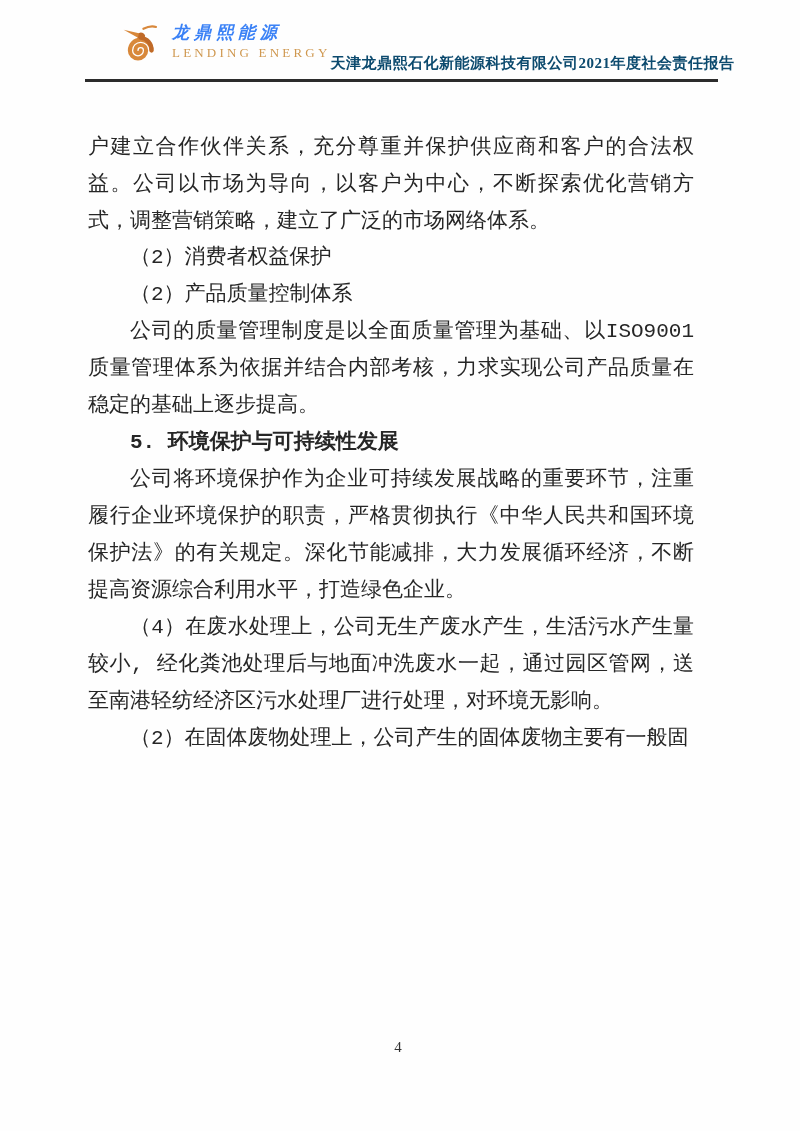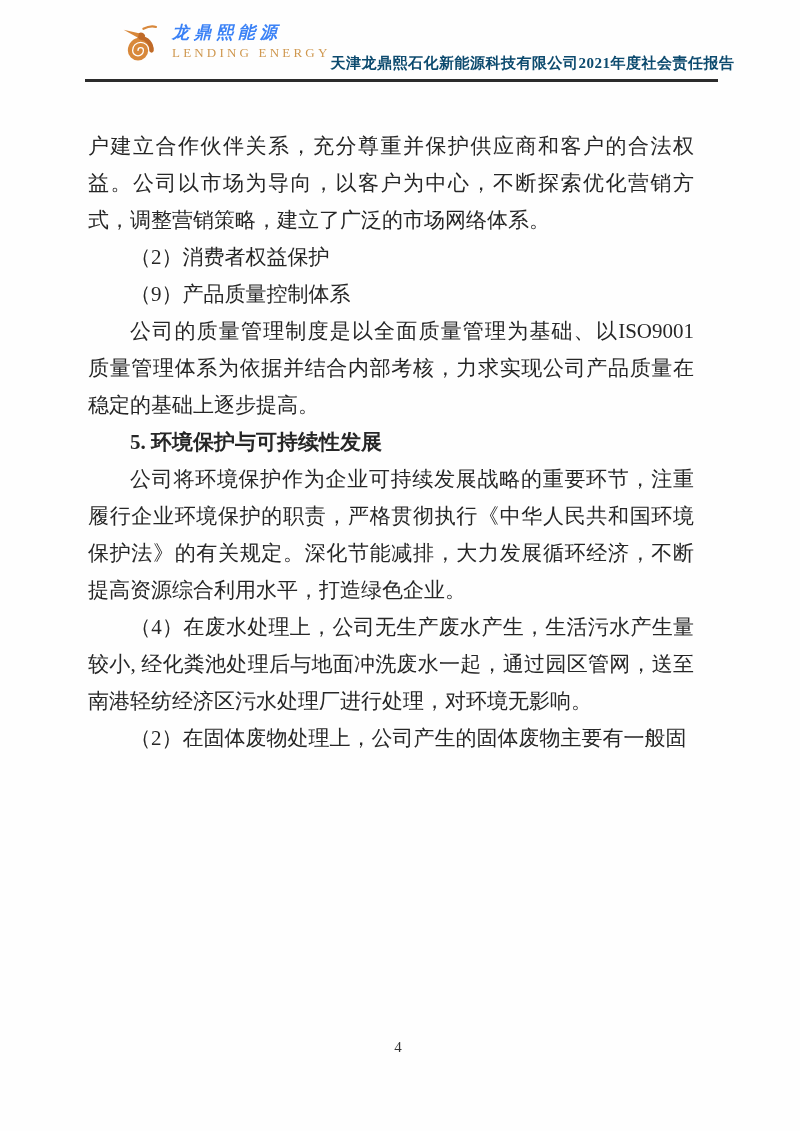--- a/index.html
+++ b/index.html
@@ -71,21 +71,21 @@
     margin-top: 34px;
   }
   .content p {
     margin: 0;
     font-size: 21px;
     line-height: 37px;
     text-align: justify;
     text-justify: inter-ideograph;
     color: #262626;
   }
-  .content p.indent { text-indent: 2em; }
+  .content p.indent { text-indent: 2em; font-family: Liberation Mono, monospace; }
   .content p.section-heading { font-weight: bold; }
   
   .page-number {
     position: absolute;
     top: 1039px;
     left: 95px;
     width: 606px;
     text-align: center;
     font-size: 15px;
     color: #333333;
@@ -114,21 +114,21 @@
         <span class="brand-cn">龙鼎熙能源</span>
         <span class="brand-en">LENDING ENERGY</span>
       </div>
     </div>
     <div class="report-title">天津龙鼎熙石化新能源科技有限公司2021年度社会责任报告</div>
   </div>
 
   <div class="content">
     <p>户建立合作伙伴关系，充分尊重并保护供应商和客户的合法权益。公司以市场为导向，以客户为中心，不断探索优化营销方式，调整营销策略，建立了广泛的市场网络体系。</p>
     <p class="indent">（2）消费者权益保护</p>
-    <p class="indent">（9）产品质量控制体系</p>
+    <p class="indent">（2）产品质量控制体系</p>
     <p class="indent">公司的质量管理制度是以全面质量管理为基础、以ISO9001 质量管理体系为依据并结合内部考核，力求实现公司产品质量在稳定的基础上逐步提高。</p>
     <p class="indent section-heading">5. 环境保护与可持续性发展</p>
     <p class="indent">公司将环境保护作为企业可持续发展战略的重要环节，注重履行企业环境保护的职责，严格贯彻执行《中华人民共和国环境保护法》的有关规定。深化节能减排，大力发展循环经济，不断提高资源综合利用水平，打造绿色企业。</p>
     <p class="indent">（4）在废水处理上，公司无生产废水产生，生活污水产生量较小, 经化粪池处理后与地面冲洗废水一起，通过园区管网，送至南港轻纺经济区污水处理厂进行处理，对环境无影响。</p>
     <p class="indent">（2）在固体废物处理上，公司产生的固体废物主要有一般固</p>
   </div>
 
   <div class="page-number">4</div>
 
 </div>

